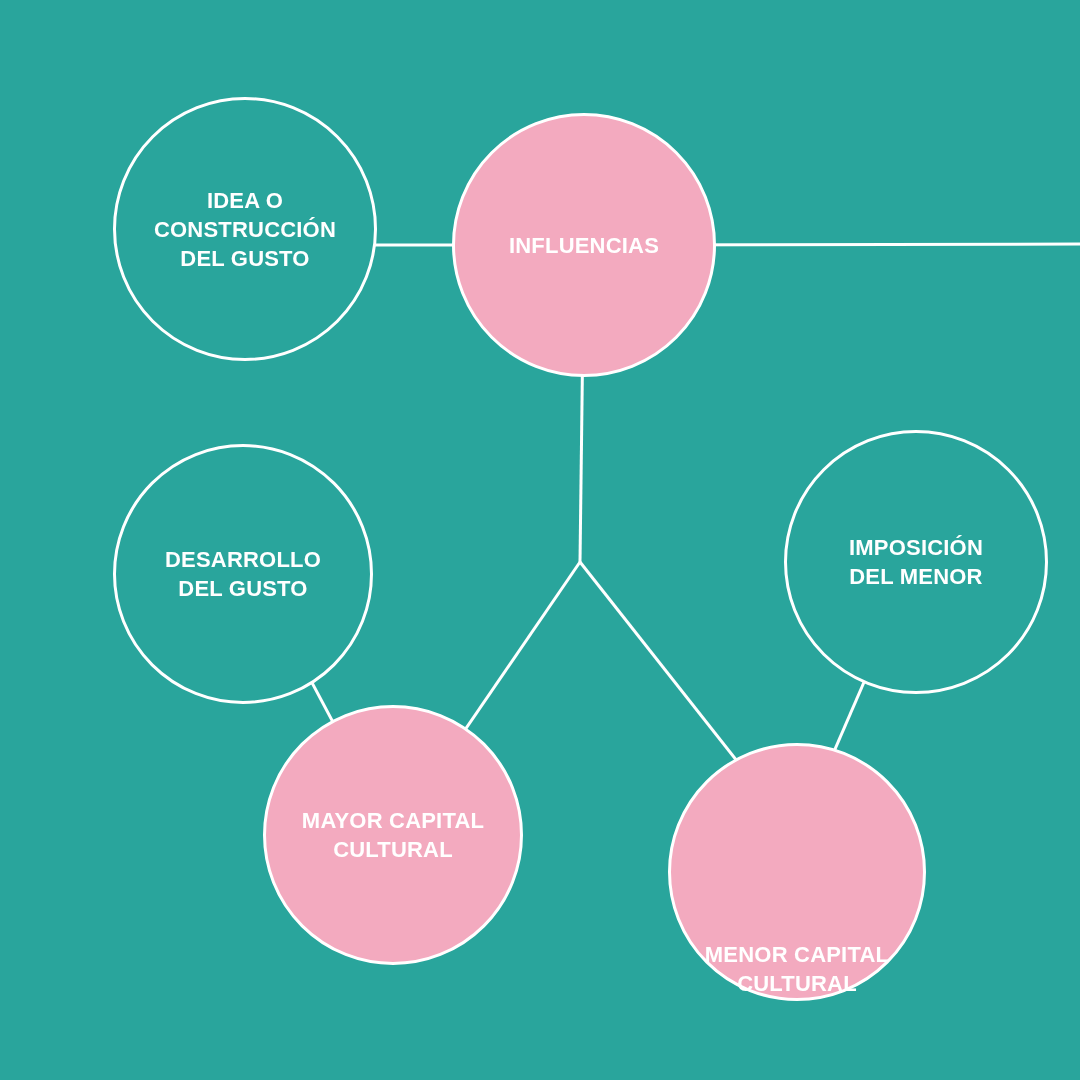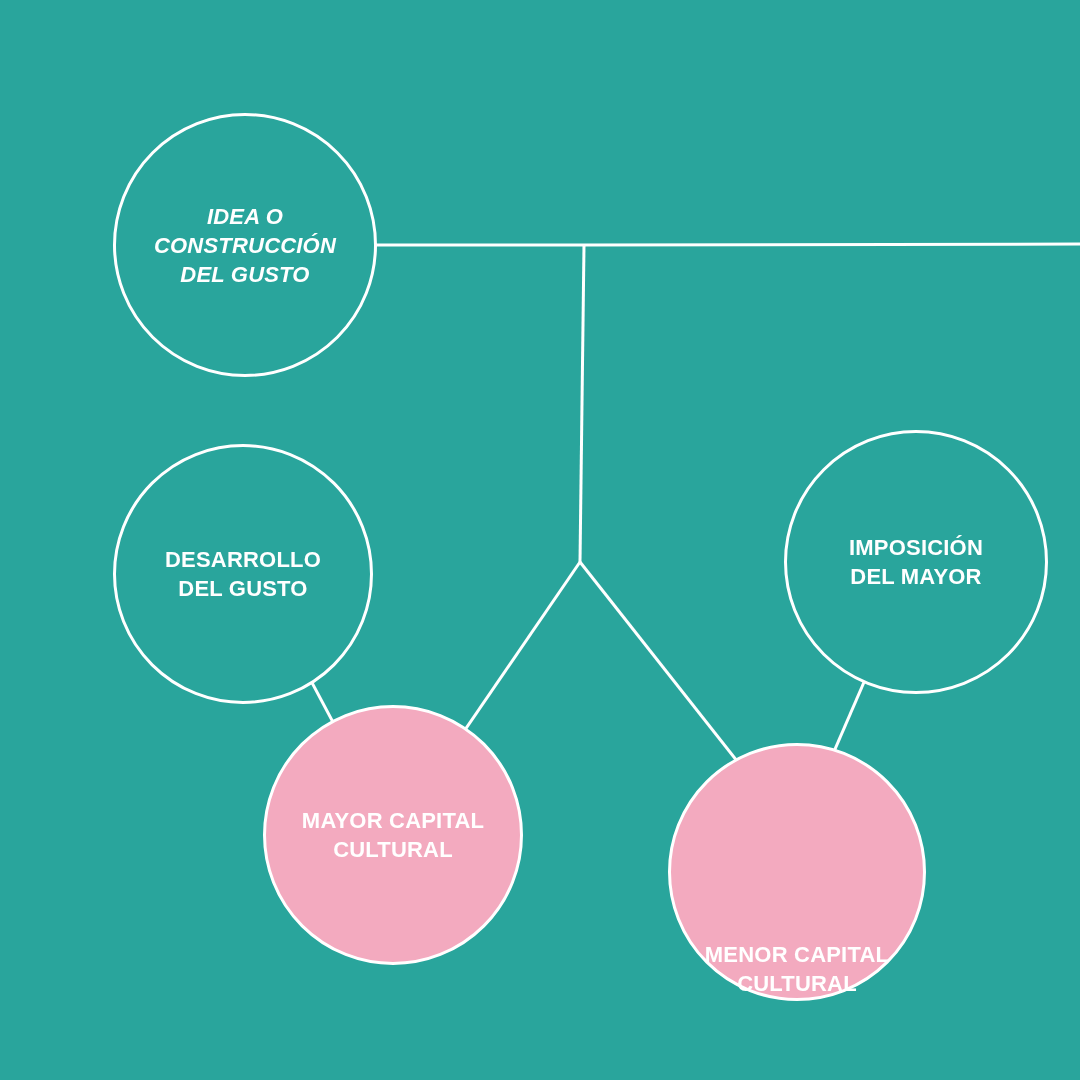--- a/index.html
+++ b/index.html
@@ -59,36 +59,39 @@
   <svg class="edges" width="1080" height="1080" viewBox="0 0 1080 1080">
     <line x1="245" y1="245" x2="584" y2="245"></line>
     <line x1="584" y1="245" x2="1080" y2="244"></line>
     <line x1="584" y1="245" x2="580" y2="562"></line>
     <line x1="243" y1="553" x2="393" y2="835"></line>
     <line x1="580" y1="562" x2="393" y2="835"></line>
     <line x1="580" y1="562" x2="797" y2="837"></line>
     <line x1="916" y1="562" x2="797" y2="837"></line>
   </svg>
 
-  <div class="node outline" style="left:113px; top:113px; width:264px; height:264px;font-style:italic;">
+  <div class="node outline" style="left:113px; top:97px; width:264px; height:264px;">
     <span class="label">IDEA O
 CONSTRUCCIÓN
 DEL GUSTO</span>
   </div>
 
+  <div class="node pink" style="left:452px; top:113px; width:264px; height:264px;">
+    <span class="label">INFLUENCIAS</span>
+  </div>
 
   <div class="node outline" style="left:113px; top:444px; width:260px; height:260px;">
     <span class="label">DESARROLLO
 DEL GUSTO</span>
   </div>
 
 
   <div class="node outline" style="left:784px; top:430px; width:264px; height:264px;">
     <span class="label">IMPOSICIÓN
-DEL MAYOR</span>
+DEL MENOR</span>
   </div>
 
   <div class="node pink" style="left:263px; top:705px; width:260px; height:260px;text-align:center;">
     <span class="label">MAYOR CAPITAL
 CULTURAL</span>
   </div>
 
   <div class="node pink" style="left:668px; top:743px; width:258px; height:258px;align-items:flex-end;">
     <span class="label">MENOR CAPITAL
 CULTURAL</span>

